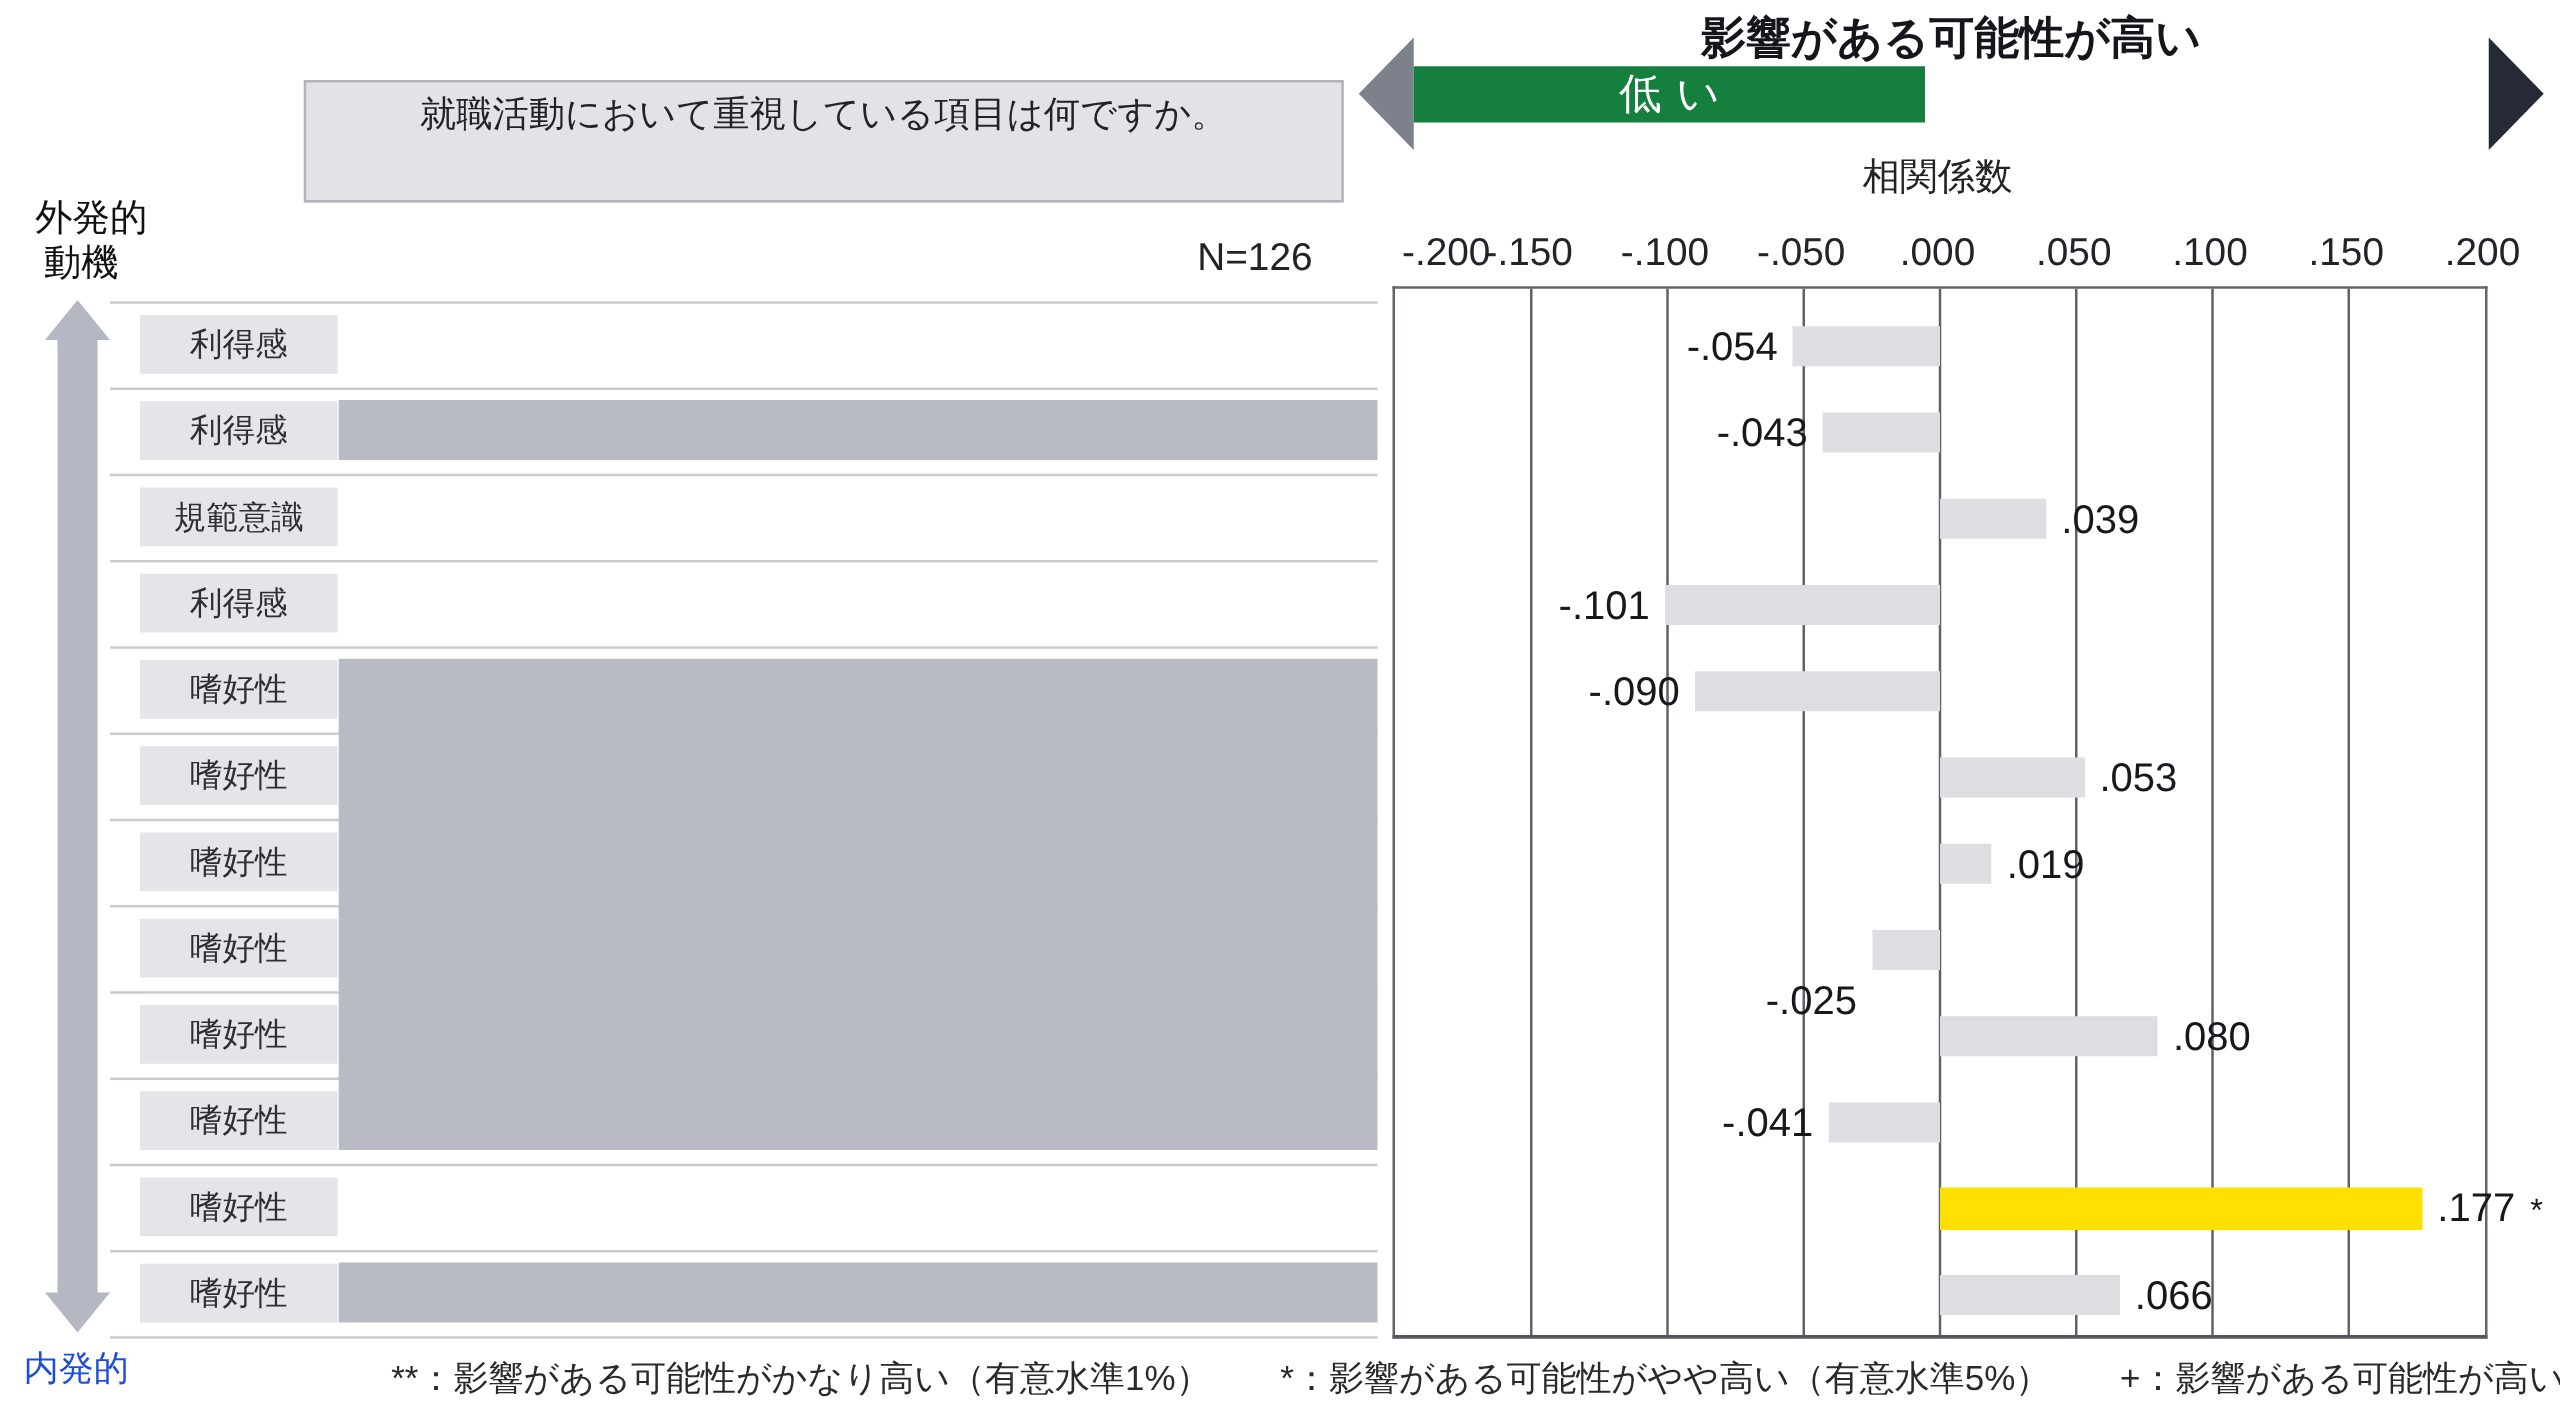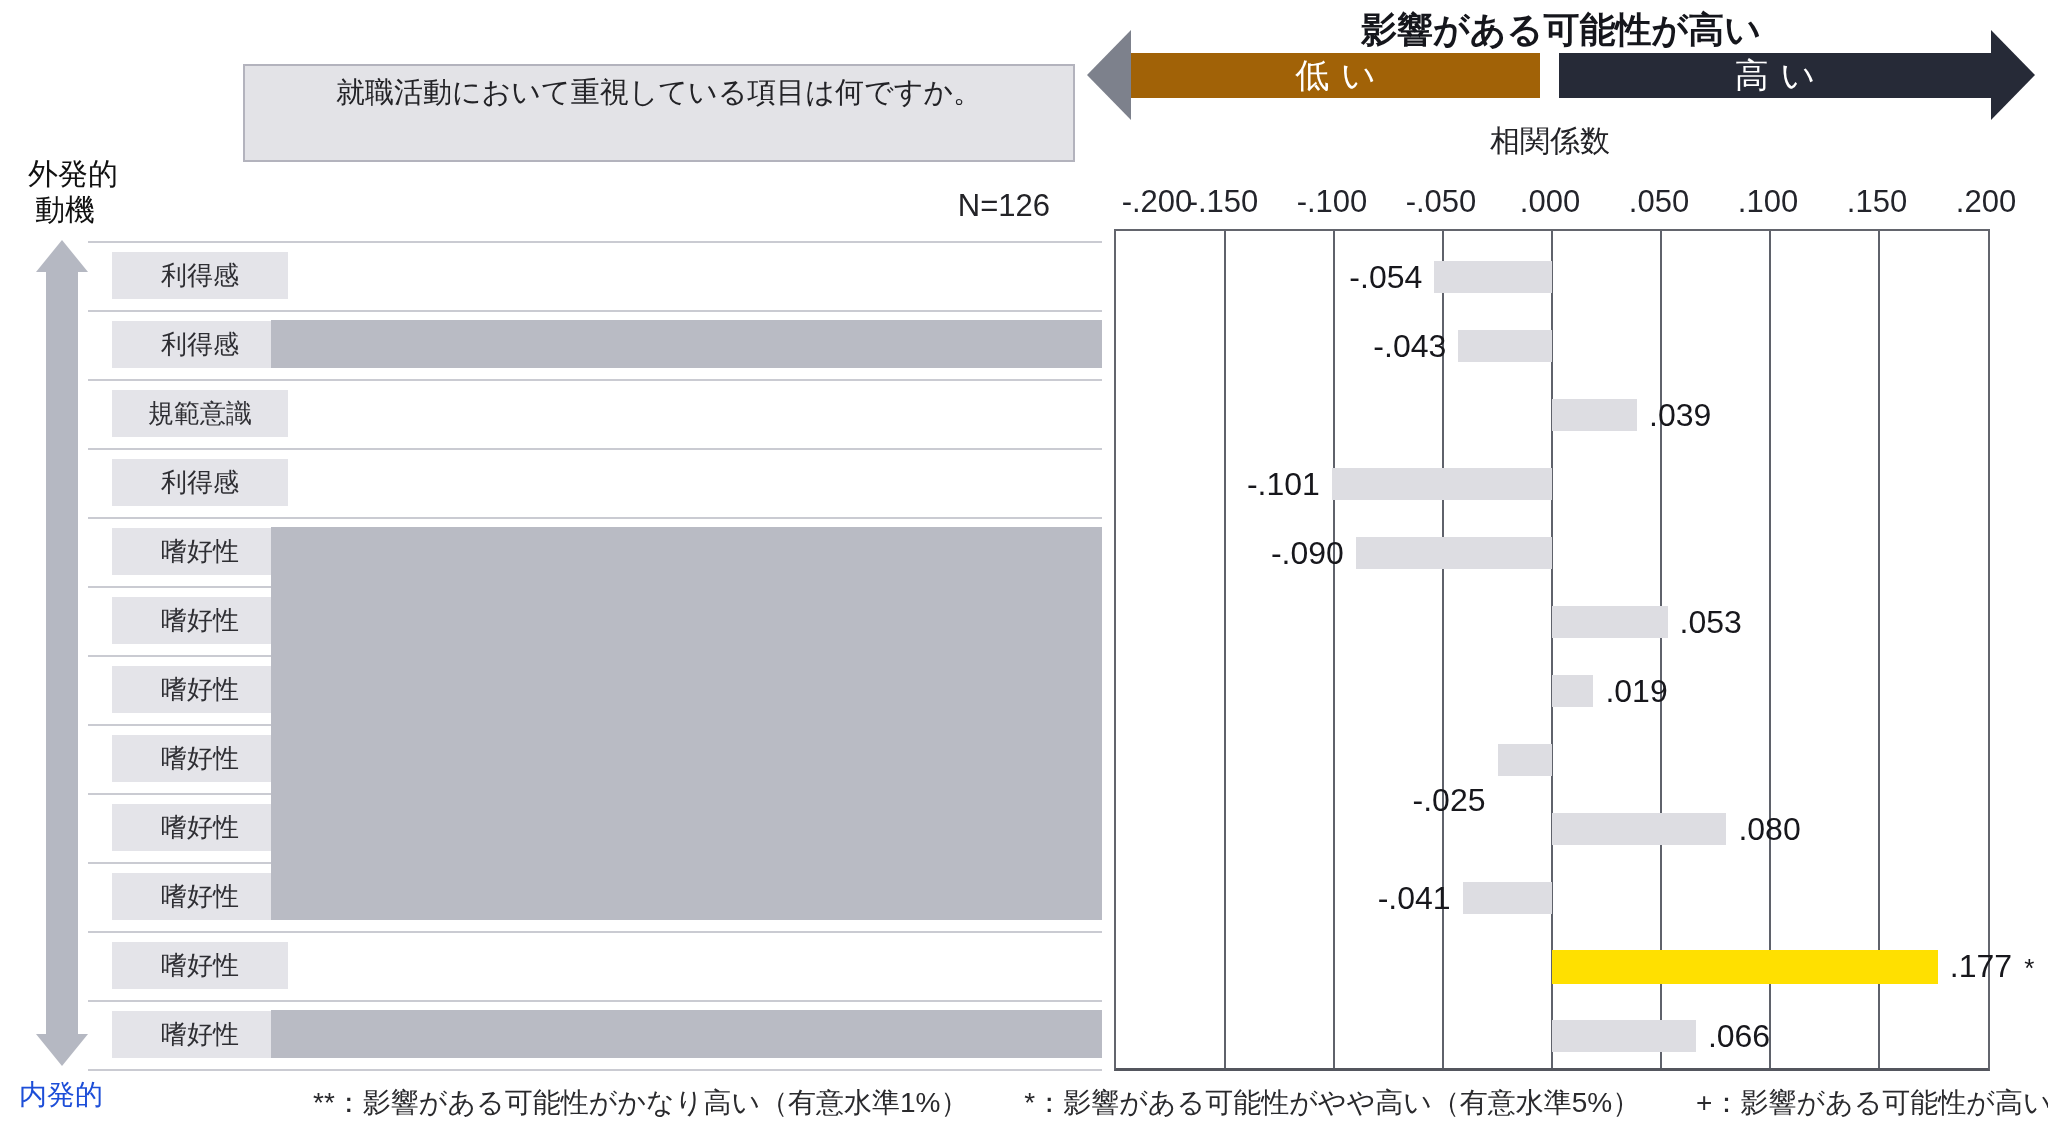--- a/index.html
+++ b/index.html
@@ -4,38 +4,38 @@
 <style>
   html,body{margin:0;padding:0;background:#fff;}
   body{font-family:"Liberation Sans","DejaVu Sans",sans-serif;color:#1b1b1f;}
   #canvas{position:relative;width:2048px;height:1126px;background:#fff;overflow:hidden;}
   .abs{position:absolute;}
   
   #question-box{left:243px;top:64px;width:832px;height:98px;background:#e3e3e7;border:2px solid #b3b3bd;box-sizing:border-box;text-align:center;font-size:29px;line-height:41px;padding-top:6px;color:#232327;}
   
   #eval-title{left:1087px;top:6px;width:948px;text-align:center;font-size:36px;font-weight:bold;color:#15161c;}
   .arrow-body{top:53px;height:45px;color:#fff;font-size:34px;line-height:45px;text-align:center;letter-spacing:0.35em;text-indent:0.35em;}
-  #arrow-low-body{left:1131px;width:409px;background:#a16207;}
+  #arrow-low-body{left:1131px;width:409px;background:#15803d;}
   #arrow-high-body{left:1559px;width:432px;background:#262a37;}
   .arrow-head{width:0;height:0;top:30px;}
   #arrow-low-head{left:1087px;border-top:45px solid transparent;border-bottom:45px solid transparent;border-right:44px solid #7d818c;}
   #arrow-high-head{left:1991px;border-top:45px solid transparent;border-bottom:45px solid transparent;border-left:44px solid #262a37;}
   #axis-title{left:1114px;top:121px;width:872px;text-align:center;font-size:30px;color:#232327;}
   #sample-size{top:188px;right:998px;font-size:31px;color:#232327;}
   .tick-label{top:184px;width:140px;text-align:center;font-size:31px;color:#23242b;}
   
   #extrinsic-1{left:12px;top:154px;width:106px;text-align:right;font-size:30px;color:#111;}
   #extrinsic-2{left:12px;top:190px;width:106px;text-align:center;font-size:30px;color:#111;}
   #intrinsic{left:8px;top:1076px;width:106px;text-align:center;font-size:28px;color:#1d4ed8;}
   #shaft{left:46px;top:270px;width:32px;height:766px;background:#b5b8c2;}
   #head-up{left:36px;top:240px;border-left:26px solid transparent;border-right:26px solid transparent;border-bottom:32px solid #b5b8c2;width:0;height:0;}
   #head-down{left:36px;top:1034px;border-left:26px solid transparent;border-right:26px solid transparent;border-top:32px solid #b5b8c2;width:0;height:0;}
   
   .separator{left:88px;width:1014px;height:2px;background:#cacbd2;z-index:1;}
-  .chip{left:112px;width:176px;height:47px;background:#e4e4e9;text-align:center;font-size:26px;line-height:47px;color:#2e2e33;z-index:2;}
+  .chip{left:112px;width:158px;height:47px;background:#e4e4e9;text-align:center;font-size:26px;line-height:47px;color:#2e2e33;z-index:2;}
   .mask{left:271px;width:831px;background:#b9bbc4;z-index:3;}
   
   #plot{left:1114px;top:229px;width:872px;height:837px;border-top:2px solid #63656d;border-left:2px solid #63656d;border-right:2px solid #63656d;border-bottom:3px solid #54565e;box-sizing:content-box;}
   .gridline{position:absolute;top:0;width:2px;height:100%;background:#5f626b;}
   .bar{position:absolute;height:32px;background:#dddde2;}
   .bar.highlight{background:#ffe000;height:34px;}
   .bar-label{position:absolute;font-size:32px;color:#17171c;white-space:nowrap;height:42px;line-height:42px;}
   .sig{font-size:26px;margin-left:12px;}
   
   #footer{left:313px;top:1084px;width:1730px;font-size:28px;color:#2a2a2d;white-space:nowrap;}
@@ -47,23 +47,20 @@
 <div id="canvas">
 
   <div class="abs" id="question-box">
     <div>就職活動において重視している項目は何ですか。</div>
   </div>
 
   <div class="abs" id="eval-title">影響がある可能性が高い</div>
   <div class="abs arrow-head" id="arrow-low-head"></div>
   <div class="abs arrow-body" id="arrow-low-body">
     <span>低い</span>
-  </div>
-  <div class="abs arrow-body" id="arrow-high-body">
-    <span>高い</span>
   </div>
   <div class="abs arrow-head" id="arrow-high-head"></div>
   <div class="abs" id="axis-title">相関係数</div>
   <div class="abs" id="sample-size">N=126</div>
   <div class="abs" id="ticks-layer">
       <div class="abs tick-label" style="left: 1087px;">-.200</div>
       <div class="abs tick-label" style="left: 1153px;">-.150</div>
       <div class="abs tick-label" style="left: 1262px;">-.100</div>
       <div class="abs tick-label" style="left: 1371px;">-.050</div>
       <div class="abs tick-label" style="left: 1480px;">.000</div>

